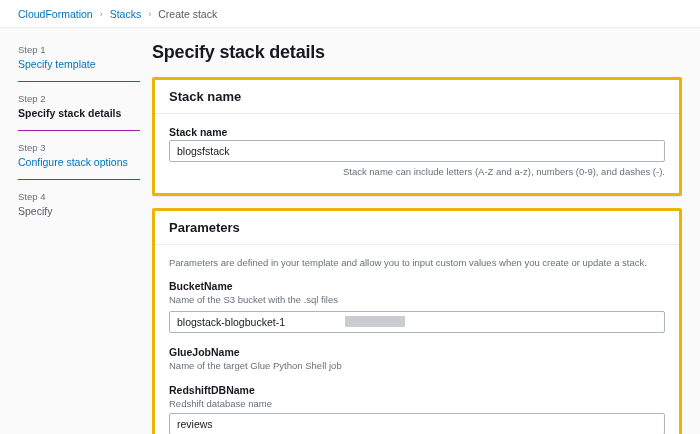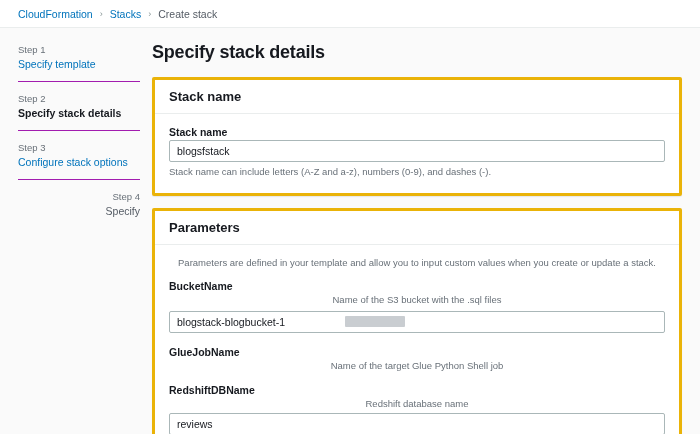--- a/index.html
+++ b/index.html
@@ -49,21 +49,21 @@
   .steps {
     width: 140px;
     padding: 16px 0 0 18px;
     background: #fafafa;
   }
   .step {
     padding-bottom: 11px;
     margin-bottom: 11px;
     border-bottom: 1px solid #a21caf;
   }
-  .step:last-child { border-bottom: none; text-align: right; }
+  .step:last-child { border-bottom: none; }
   .step-num {
     color: #687078;
     font-size: 9.5px;
     margin-bottom: 3px;
   }
   .step-label {
     font-size: 10.5px;
     color: #0073bb;
     cursor: pointer;
   }
@@ -109,26 +109,26 @@
   .field-label {
     font-size: 10.5px;
     font-weight: bold;
     margin-bottom: 2px;
     color: #16191f;
   }
   .field-desc {
     font-size: 9.5px;
     color: #687078;
     margin-bottom: 4px;
-    text-align: center;
   }
   .field-hint {
     font-size: 9.5px;
     color: #687078;
     margin-top: 4px;
+    text-align: right;
   }
   input.text-input {
     width: 100%;
     height: 22px;
     padding: 2px 7px;
     font-size: 10.5px;
     font-family: "Liberation Sans", sans-serif;
     color: #16191f;
     border: 1px solid #aab7b8;
     border-radius: 2px;

